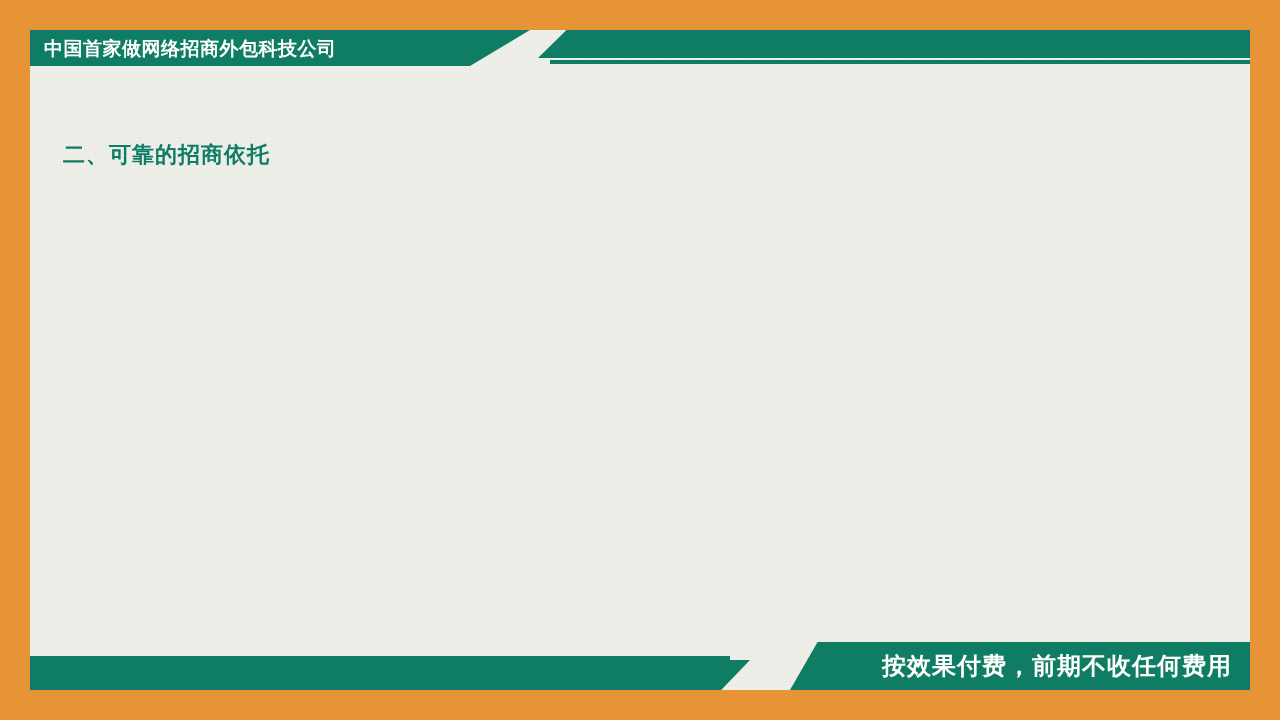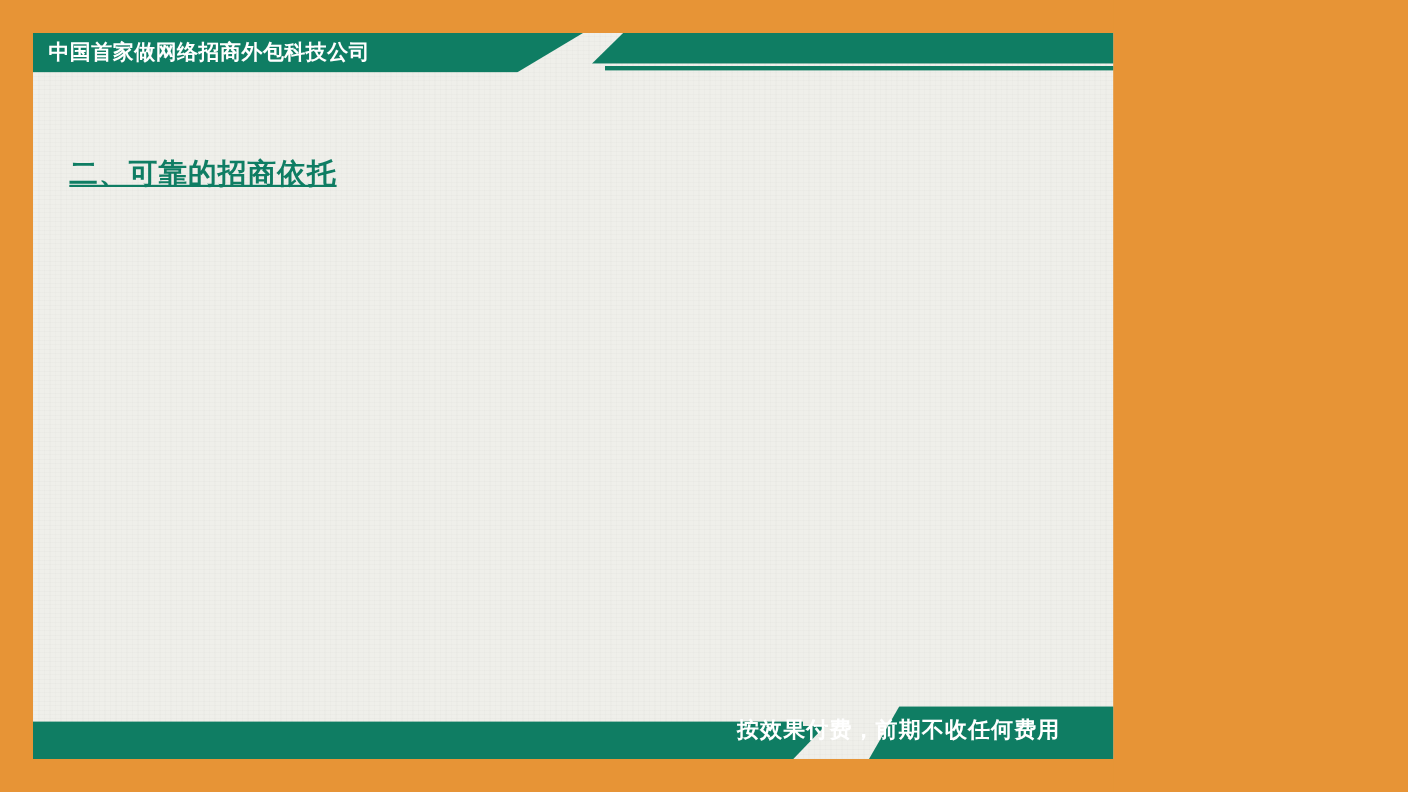--- a/index.html
+++ b/index.html
@@ -8,21 +8,21 @@
   }
   body {
     width: 1280px;
     height: 720px;
     overflow: hidden;
     font-family: "Liberation Sans", sans-serif;
     background: #E79436;
   }
   .slide {
     position: relative;
-    width: 1012px;
+    width: 1280px;
     height: 720px;
     background: #E79436;
     overflow: hidden;
   }
   
   .paper {
     position: absolute;
     left: 30px;
     top: 30px;
     width: 1220px;
@@ -78,26 +78,25 @@
     font-size: 19px;
     font-weight: bold;
     letter-spacing: 0.5px;
     white-space: nowrap;
   }
   
   .section-heading {
     position: absolute;
     left: 63px;
     top: 140px;
-    font-size: 26px;
+    font-size: 22px;
     font-weight: bold;
     color: #0F7D63;
     letter-spacing: 1px;
     white-space: nowrap;
-    text-decoration: underline;
   }
   
   .body-text {
     position: absolute;
     left: 48px;
     top: 228px;
     width: 1140px;
     font-family: "DejaVu Serif", serif;
     font-size: 27px;
     line-height: 72px;
@@ -139,21 +138,21 @@
     top: 18px;
     width: 700px;
     height: 4px;
     background: #0F7D63;
   }
   .bottom-text {
     position: absolute;
     right: 48px;
     top: 650px;
     color: #FFFFFF;
-    font-size: 20px;
+    font-size: 24px;
     font-weight: bold;
     letter-spacing: 1px;
     white-space: nowrap;
     margin-left: 35px;
   }
 </style>
 </head>
 <body>
 
 <div class="slide">

